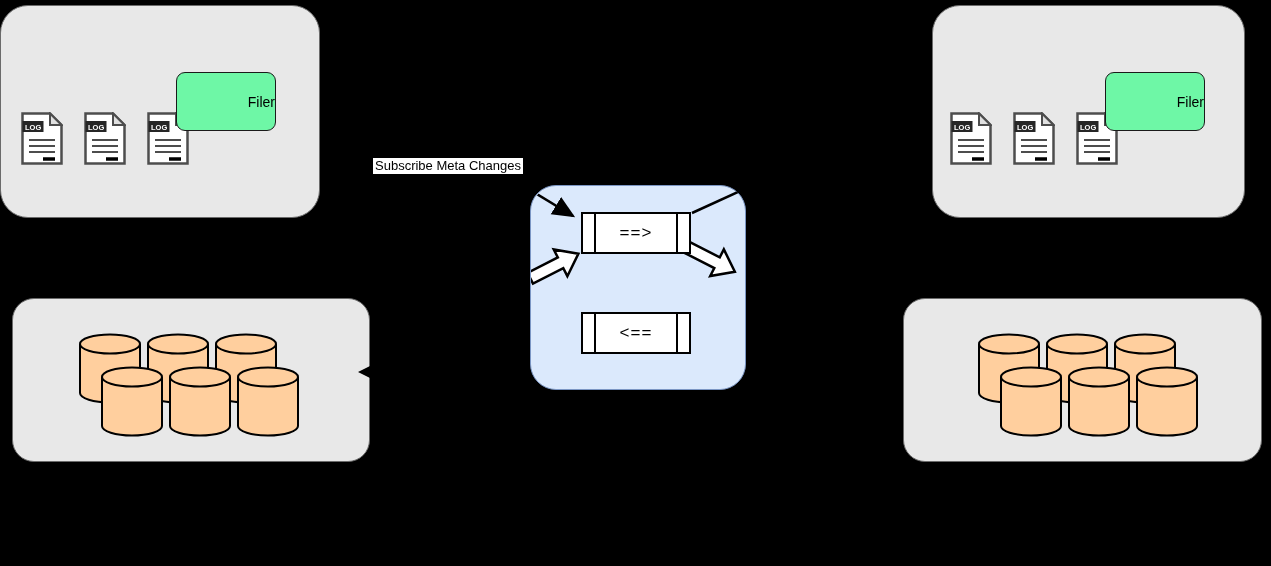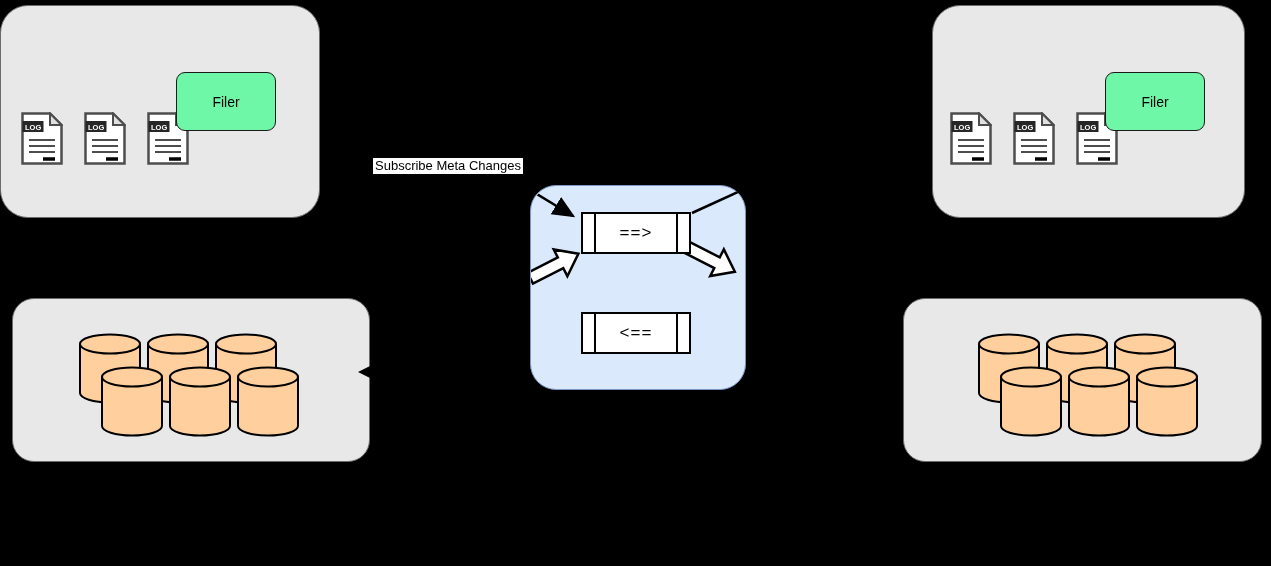--- a/index.html
+++ b/index.html
@@ -20,21 +20,21 @@
   #dc-left  { left:0;     top:5px;   width:320px; height:213px; }
   #dc-right { left:932px; top:5px;   width:313px; height:213px; }
   #vol-left  { left:12px;  top:298px; width:358px; height:164px; border-radius:22px; }
   #vol-right { left:903px; top:298px; width:359px; height:164px; border-radius:22px; }
 
   .filer {
     position:absolute; width:100px; height:59px;
     background:var(--filer-fill,#6ef7a6);
     border:1px solid var(--filer-border,#111);
     border-radius:9px;
-    display:flex; align-items:center; justify-content:center;
+    display:flex; align-items:center; justify-content:flex-end;
     font-size:14px; color:#000;
   }
   #dc-left .filer  { left:175px; top:66px; }
   #dc-right .filer { left:172px; top:66px; }
 
   .logs { position:absolute; display:flex; gap:21px; }
   #dc-left .logs  { left:20px; top:106px; }
   #dc-right .logs { left:17px; top:106px; }
   .log-icon text { font-family:"Liberation Sans", sans-serif; font-weight:bold; }
 

